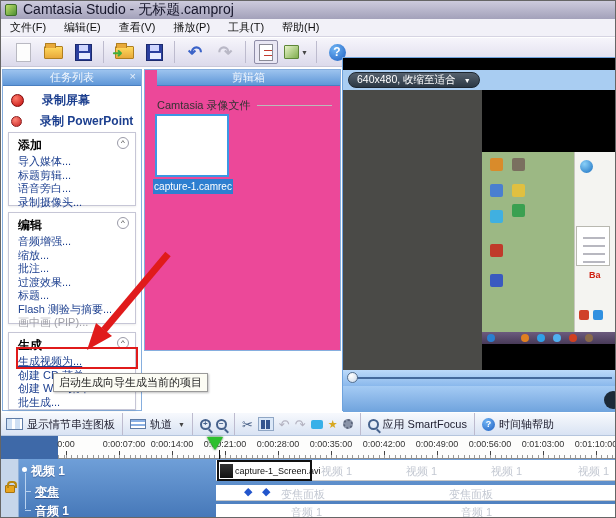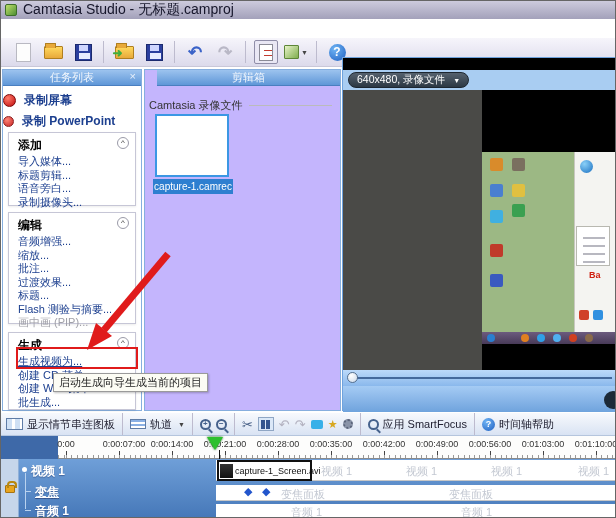--- a/index.html
+++ b/index.html
@@ -41,37 +41,37 @@
     background-image:repeating-linear-gradient(#fff 0 3px,#c23b2e 3px 4px,#fff 4px 5px);background-size:8px 100%;background-position:4px 2px;background-repeat:no-repeat;}
   .i-notebook{width:18px;height:14px;background:linear-gradient(135deg,#e7f3c8,#7fae4e);border:1px solid #5d8637;border-radius:1px;}
   .i-help{width:17px;height:17px;border-radius:50%;background:radial-gradient(circle at 35% 30%,#6fb4f4,#1e5fc2);color:#fff;font-size:12px;font-weight:bold;display:flex;align-items:center;justify-content:center;}
   .ddown{font-size:7px;color:#444;margin-left:2px;}
 
   
   .panel-header{height:16px;background:linear-gradient(#9cc3ee,var(--header-blue));color:#f2f7fd;font-size:11px;display:flex;align-items:center;justify-content:center;position:relative;border-bottom:1px solid #4a7fc0;}
   .panel-header .close{position:absolute;right:5px;top:0;color:#e8f0fa;font-size:11px;cursor:pointer;}
 
   .task-panel{position:absolute;left:1px;top:68px;width:140px;height:342px;background:#fff;border:1px solid #86aede;}
-  .trow{position:absolute;left:0;display:flex;align-items:center;gap:8px;}
+  .trow{position:absolute;left:8px;display:flex;align-items:center;gap:18px;}
   .rec-dot{width:13px;height:13px;border-radius:50%;background:radial-gradient(circle at 35% 30%,#ff7a6a,#c00d0d);border:1px solid #7d0808;}
   .rec-dot.small{width:11px;height:11px;opacity:.9;}
   .trow b{font-size:12px;color:var(--link-navy);}
   .groupbox{position:absolute;left:5px;width:128px;border:1px solid #c6c6d6;border-radius:0;background:#fff;box-shadow:0 1px 2px rgba(0,0,0,.08);}
   .groupbox h3{font-size:12px;color:#000;margin:4px 0 0 9px;}
   .chev{position:absolute;right:6px;top:4px;width:12px;height:12px;border:1px solid #9a9aa8;border-radius:50%;font-size:8px;color:#333;display:flex;align-items:center;justify-content:center;line-height:1;}
   .glinks{margin:1px 0 4px 9px;list-style:none;}
   .glinks li{font-size:11px;color:var(--link-navy);line-height:13.5px;cursor:pointer;white-space:nowrap;}
   .glinks li.disabled{color:#a0a0a8;}
   .glinks li.underline{text-decoration:underline;}
 
   .red-box{position:absolute;left:15px;top:346px;width:122px;height:22px;border:2px solid var(--accent-red);z-index:30;}
   .tooltip{position:absolute;left:52px;top:372px;background:#fcfcf4;border:1px solid #9a9a9a;font-size:11px;color:#222;padding:1px 5px;white-space:nowrap;z-index:40;box-shadow:1px 1px 2px rgba(0,0,0,.25);}
 
-  .clip-bin{position:absolute;left:143px;top:68px;width:197px;height:342px;background:#c4b5fd;border:1px solid #86aede;padding-left:12px;}
-  .bin-group{position:absolute;left:4px;top:28px;right:8px;display:flex;align-items:center;gap:6px;}
+  .clip-bin{position:absolute;left:143px;top:68px;width:197px;height:282px;background:#ec4899;border:1px solid #86aede;padding-left:12px;}
+  .bin-group{position:absolute;left:12px;top:28px;right:8px;display:flex;align-items:center;gap:6px;}
   .bin-group span{font-size:11px;color:#333;white-space:nowrap;}
   .bin-group i{flex:1;border-top:1px solid #bbb;}
   .bin-thumb{position:absolute;left:10px;top:44px;width:74px;height:63px;background:#fff;border:2px solid #3b97e4;}
   .bin-label{position:absolute;left:8px;top:109px;width:80px;height:15px;background:var(--selection-blue);color:#fff;font-size:10px;display:flex;align-items:center;justify-content:center;white-space:nowrap;}
 
   
   .preview{position:absolute;left:341px;top:56px;width:275px;height:354px;background:#000;border:1px solid #6fa3dd;}
   .pv-topbar{position:absolute;left:0;top:12px;width:100%;height:20px;background:#a9cdf2;}
   .pv-pill{position:absolute;left:5px;top:2px;height:16px;border-radius:8px;background:linear-gradient(#55616e,#2c3844);border:1px solid #1d2630;color:#fff;font-size:10.5px;display:flex;align-items:center;padding:0 8px;gap:6px;white-space:nowrap;}
   .pv-pill .ddown{color:#fff;}
@@ -136,20 +136,28 @@
 </head>
 <body>
 
 <div id="app">
 
   <div class="titlebar">
     <div class="app-icon"></div>
     <span class="title">Camtasia Studio - 无标题.camproj</span>
   </div>
 
+  <div class="menubar">
+    <span class="menu-item">文件(F)</span>
+    <span class="menu-item">编辑(E)</span>
+    <span class="menu-item">查看(V)</span>
+    <span class="menu-item">播放(P)</span>
+    <span class="menu-item">工具(T)</span>
+    <span class="menu-item">帮助(H)</span>
+  </div>
 
   <div class="grip"></div>
   <div class="toolbar">
     <div class="tbtn">
         <div class="i-page"></div>
       </div>
     <div class="tbtn">
         <div class="i-folder"></div>
       </div>
     <div class="tbtn">
@@ -248,21 +256,21 @@
       <span>Camtasia 录像文件</span>
         <i></i>
     </div>
     <div class="bin-thumb"></div>
     <div class="bin-label">capture-1.camrec</div>
   </div>
 
   <div class="preview">
     <div class="pv-topbar">
       <div class="pv-pill">
-        <span>640x480, 录像文件</span>
+        <span>640x480, 收缩至适合</span>
         <span class="ddown">▼</span>
       </div>
     </div>
     <div class="pv-video">
       <div class="pv-gray"></div>
       <div class="pv-desktop">
         <div class="d-icon" style="left:8px;top:6px;background:#d98b2b;"></div>
         <div class="d-icon" style="left:30px;top:6px;background:#7a6f5f;"></div>
         <div class="d-icon" style="left:8px;top:32px;background:#4a7fd0;"></div>
         <div class="d-icon" style="left:30px;top:32px;background:#e0c040;"></div>

